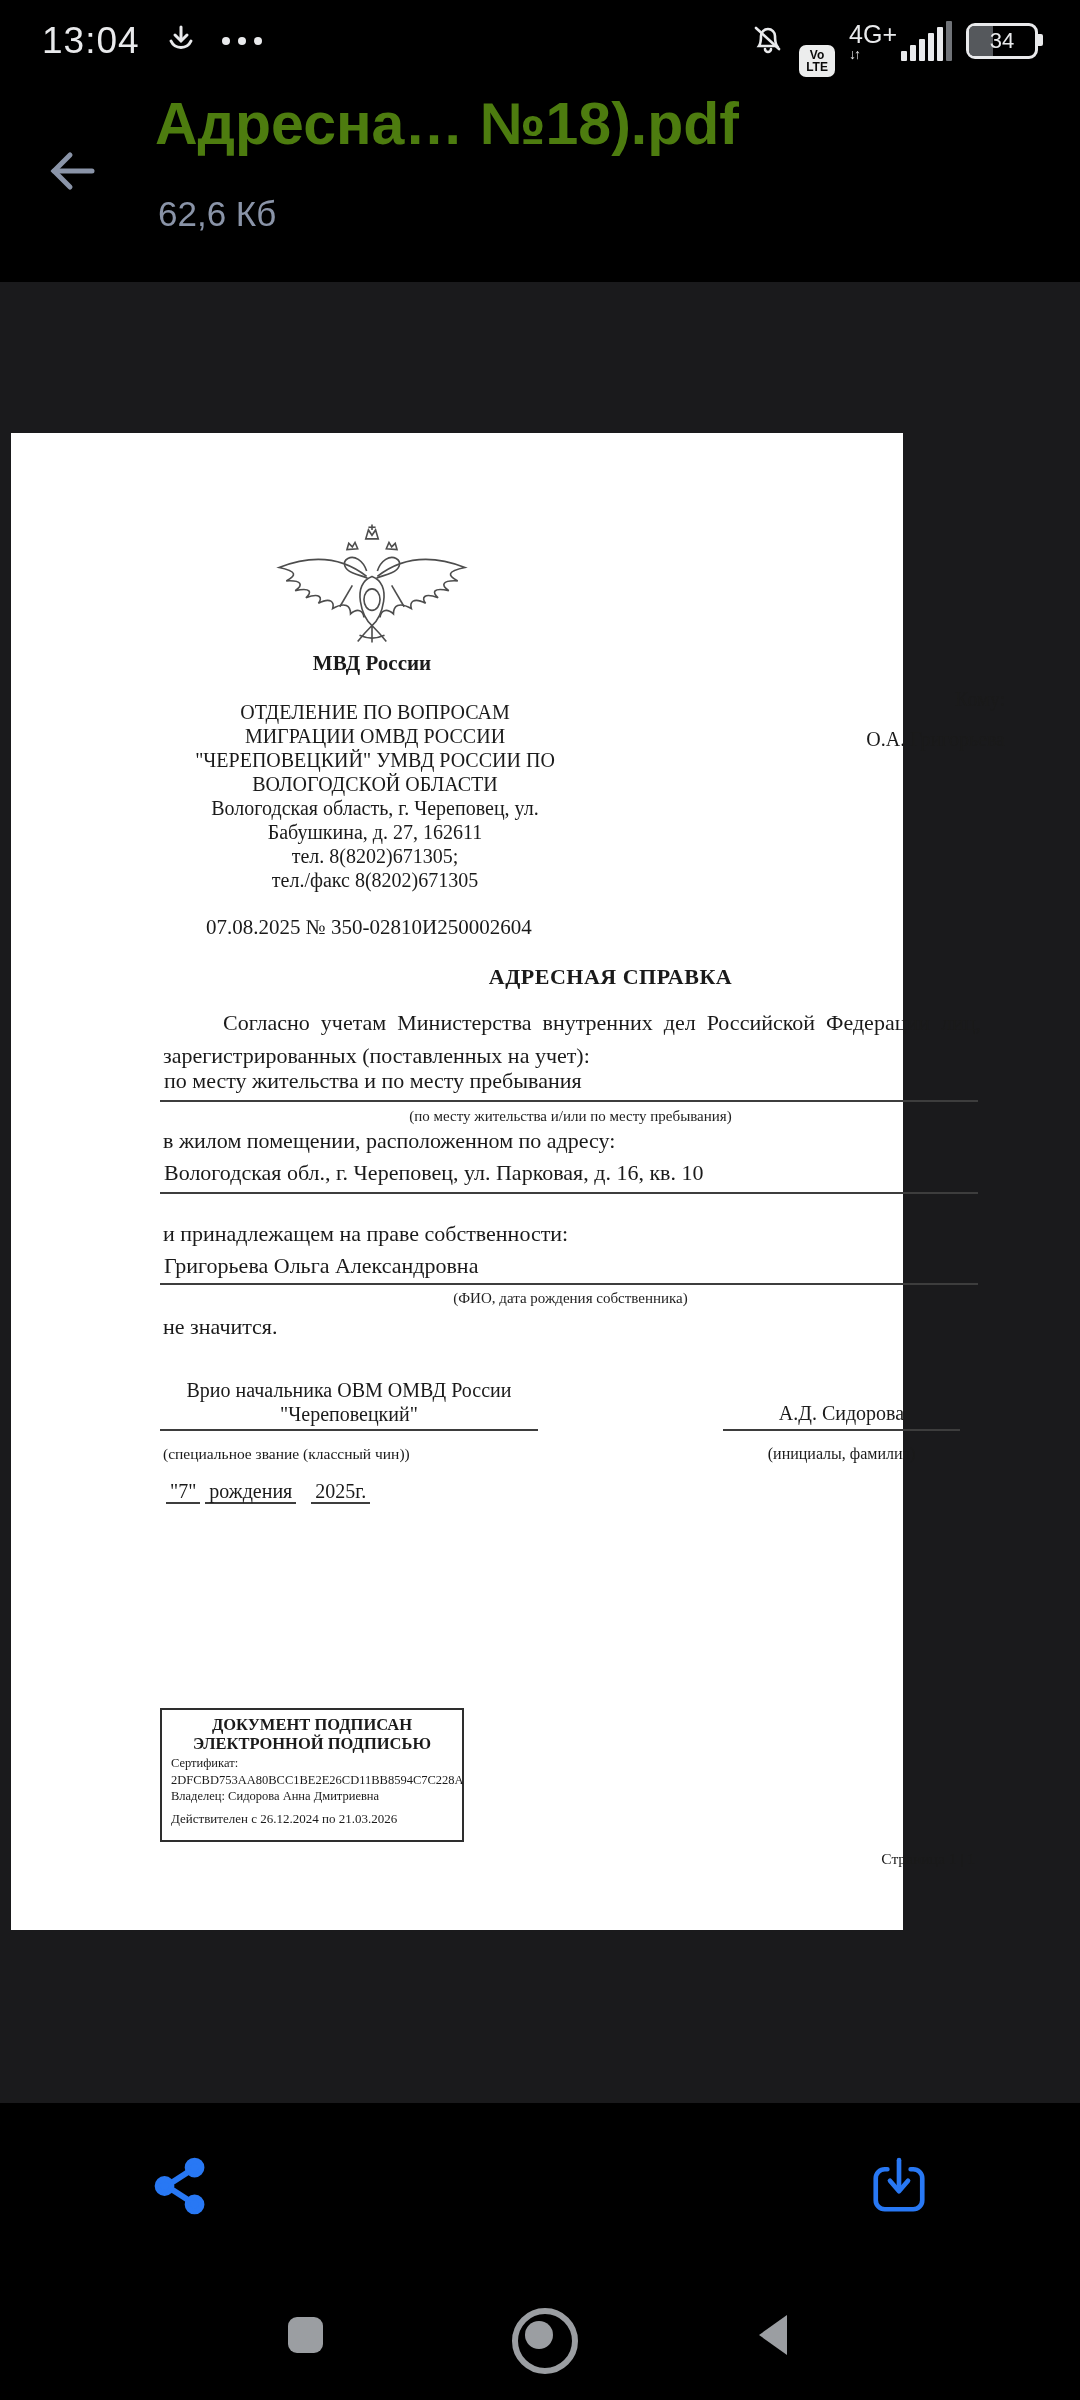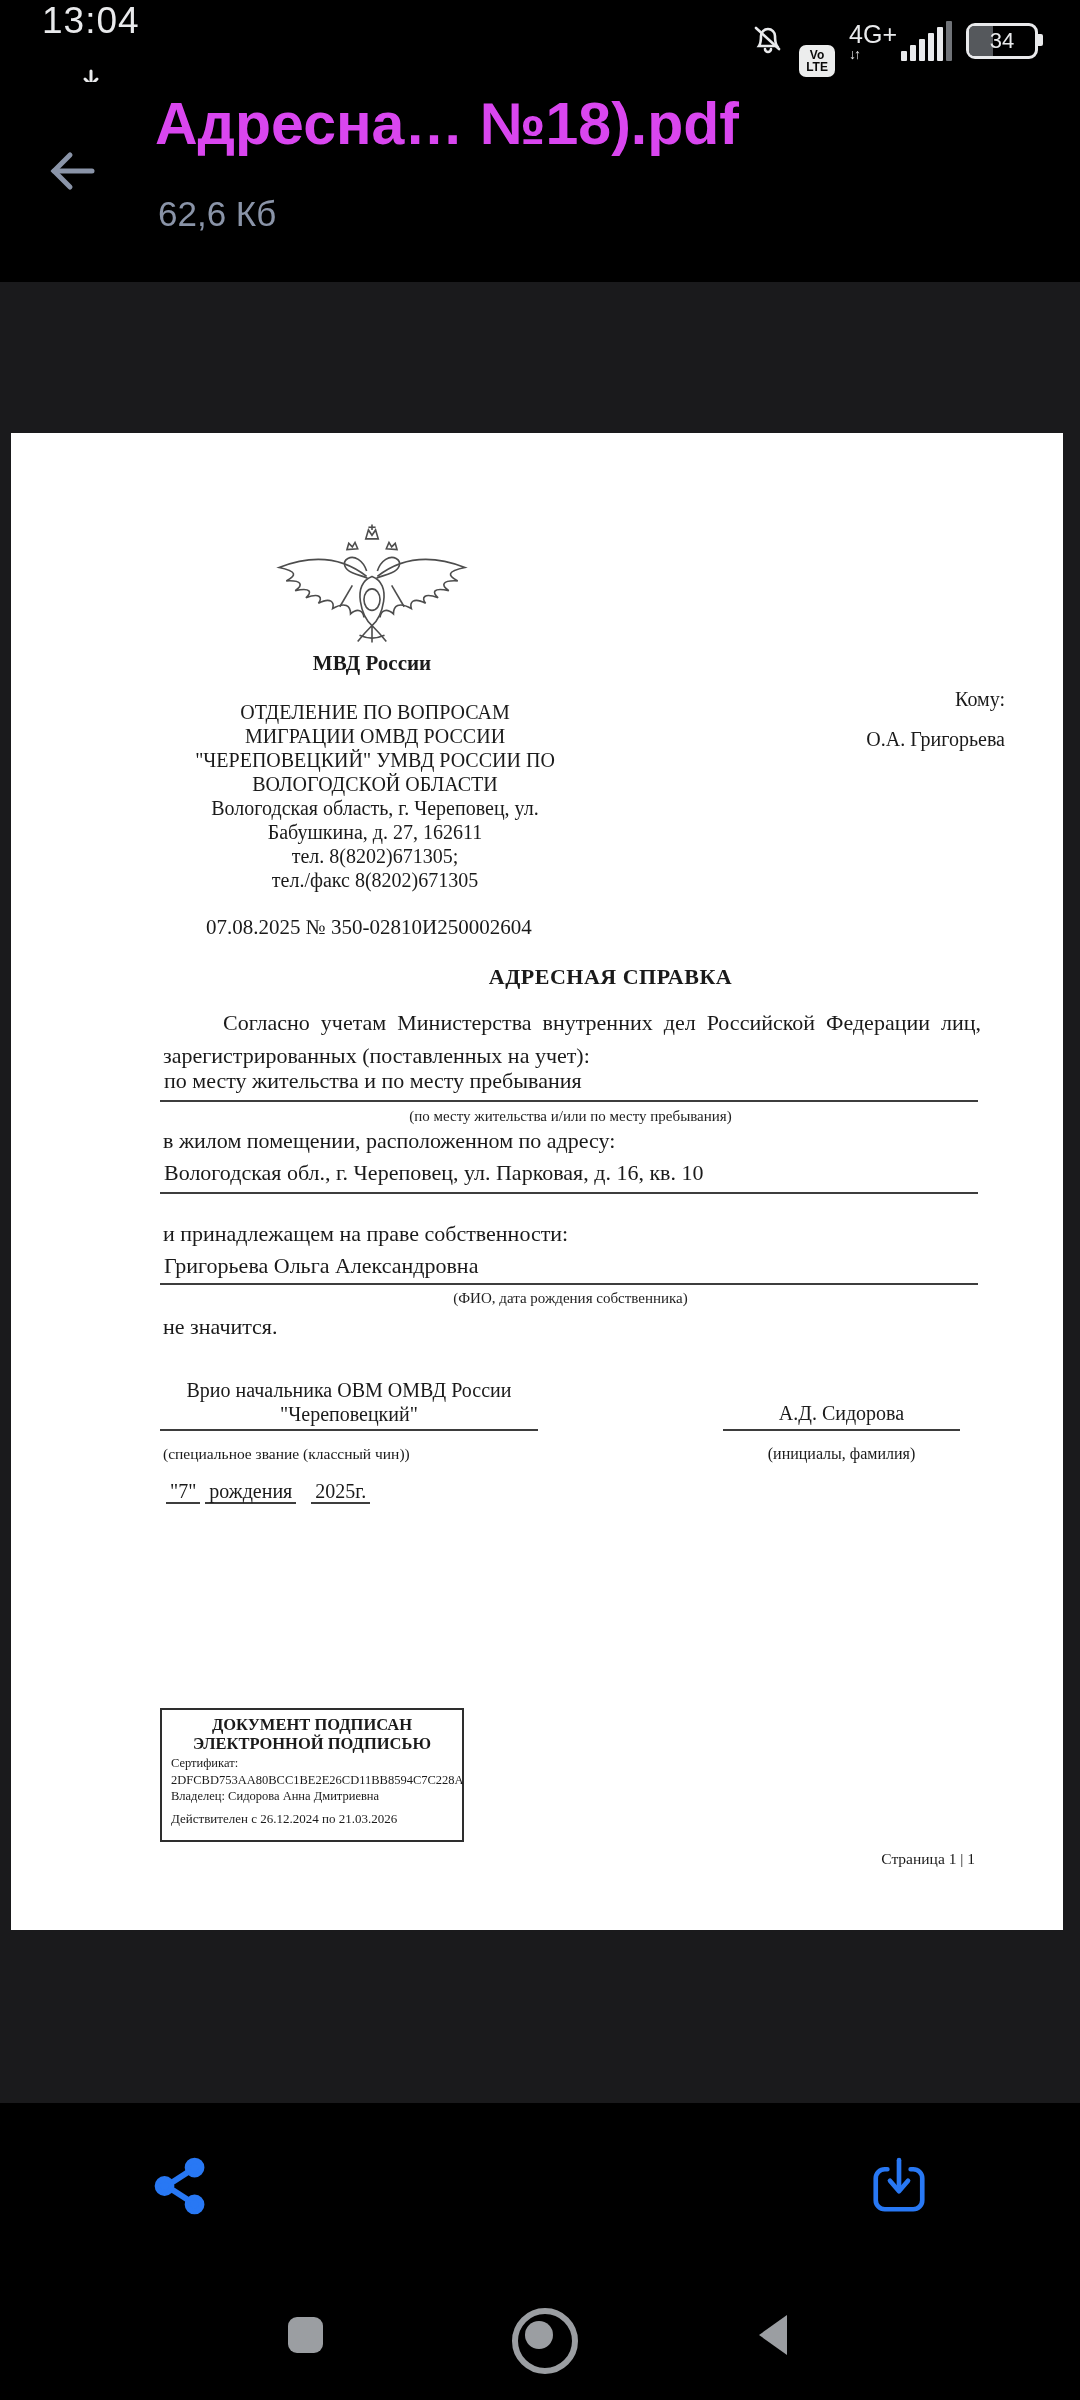--- a/index.html
+++ b/index.html
@@ -1,21 +1,21 @@
 <!DOCTYPE html>
 <html><head>
 <meta charset="utf-8">
 <style>
   html,body{margin:0;padding:0;background:#000;}
   #screen{position:relative;width:1080px;height:2400px;background:#000;overflow:hidden;
           font-family:"Liberation Sans",sans-serif;}
 
   
   .statusbar{position:absolute;left:0;top:0;width:1080px;height:82px;}
-  .sb-left{position:absolute;left:42px;top:0;height:82px;display:flex;align-items:center;gap:26px;flex-direction:column;}
+  .sb-left{position:absolute;left:42px;top:0;height:82px;display:flex;align-items:center;gap:26px;}
   .sb-time{font-size:37px;color:#e9eaec;letter-spacing:1px;}
   .sb-right{position:absolute;right:42px;top:0;height:82px;display:flex;align-items:center;gap:14px;}
   .dots{display:flex;gap:8px;}
   .dots i{width:8px;height:8px;border-radius:50%;background:#e9eaec;}
   .volte{background:#eceded;color:#0a0a0a;border-radius:7px;width:36px;height:32px;
          display:flex;flex-direction:column;align-items:center;justify-content:center;
          font-size:12px;font-weight:bold;line-height:12px;margin-top:40px;}
   .netblock{display:flex;align-items:flex-end;gap:4px;}
   .netcol{display:flex;flex-direction:column;align-items:flex-start;line-height:1;}
   .nettype{font-size:25px;color:#e9eaec;}
@@ -26,26 +26,26 @@
   .battery{position:relative;width:66px;height:30px;border:3px solid #e9eaec;border-radius:9px;
            display:flex;align-items:center;justify-content:center;}
   .battery .fill{position:absolute;left:0;top:0;bottom:0;width:36%;background:#55585c;border-radius:5px 0 0 5px;}
   .battery .lvl{position:relative;font-size:22px;color:#e9eaec;}
   .battery .nub{position:absolute;right:-8px;top:8px;width:5px;height:12px;background:#e9eaec;border-radius:0 2px 2px 0;}
 
   
   .appheader{position:absolute;left:0;top:82px;width:1080px;height:200px;background:#000;}
   .back{position:absolute;left:44px;top:60px;width:60px;height:60px;color:#8a94a8;}
   .hdr-title{position:absolute;left:155px;top:8px;width:900px;font-size:59px;font-weight:bold;
-             color:#d946ef;white-space:nowrap;overflow:hidden;}
+             color:#4d7c0f;white-space:nowrap;overflow:hidden;}
   .hdr-sub{position:absolute;left:158px;top:112px;font-size:35px;color:#8a94a8;}
 
   
   .viewer{position:absolute;left:0;top:282px;width:1080px;height:1821px;background:#1a1a1c;}
-  .page{position:absolute;left:11px;top:151px;width:1052px;height:1497px;background:#fff;
+  .page{position:absolute;left:11px;top:151px;width:892px;height:1497px;background:#fff;
         font-family:"Liberation Serif",serif;color:#1a1a1a;}
   .page *{box-sizing:border-box;}
   .abs{position:absolute;}
 
   .emblem{left:261px;top:88px;width:200px;height:134px;}
   .mvd-cap{left:236px;top:218px;width:250px;text-align:center;font-weight:bold;font-size:21px;}
   .letterhead{left:164px;top:267px;width:400px;text-align:center;font-size:20px;line-height:24px;}
   .addr-label{left:694px;top:255px;width:300px;text-align:right;font-size:20px;}
   .addr-name{left:694px;top:295px;width:300px;text-align:right;font-size:20px;}
   .ref-line{left:195px;top:482px;font-size:21px;}

